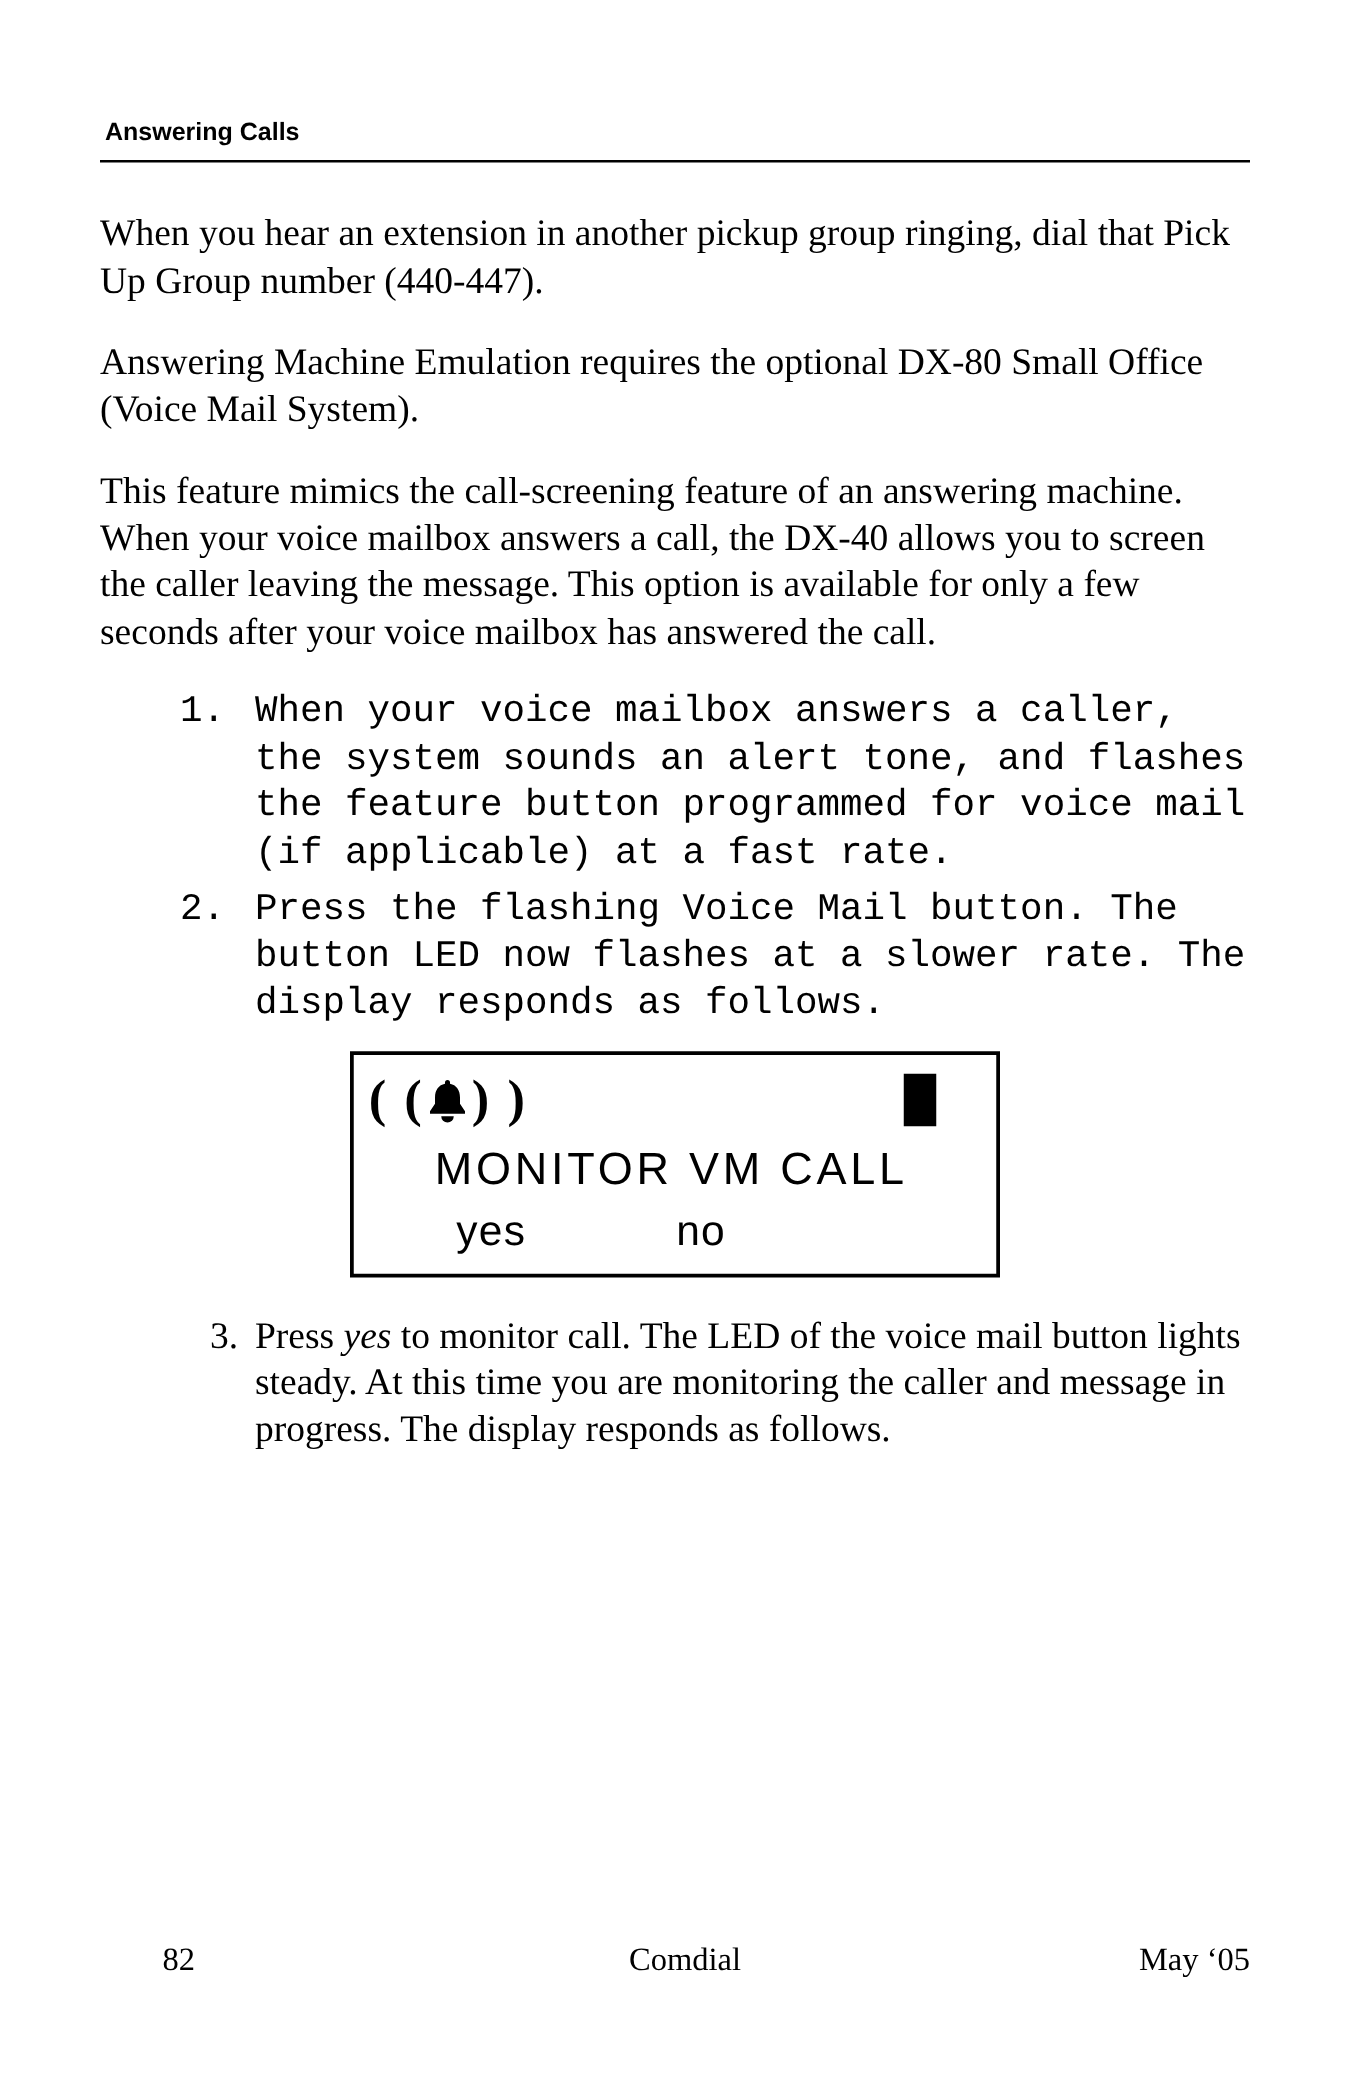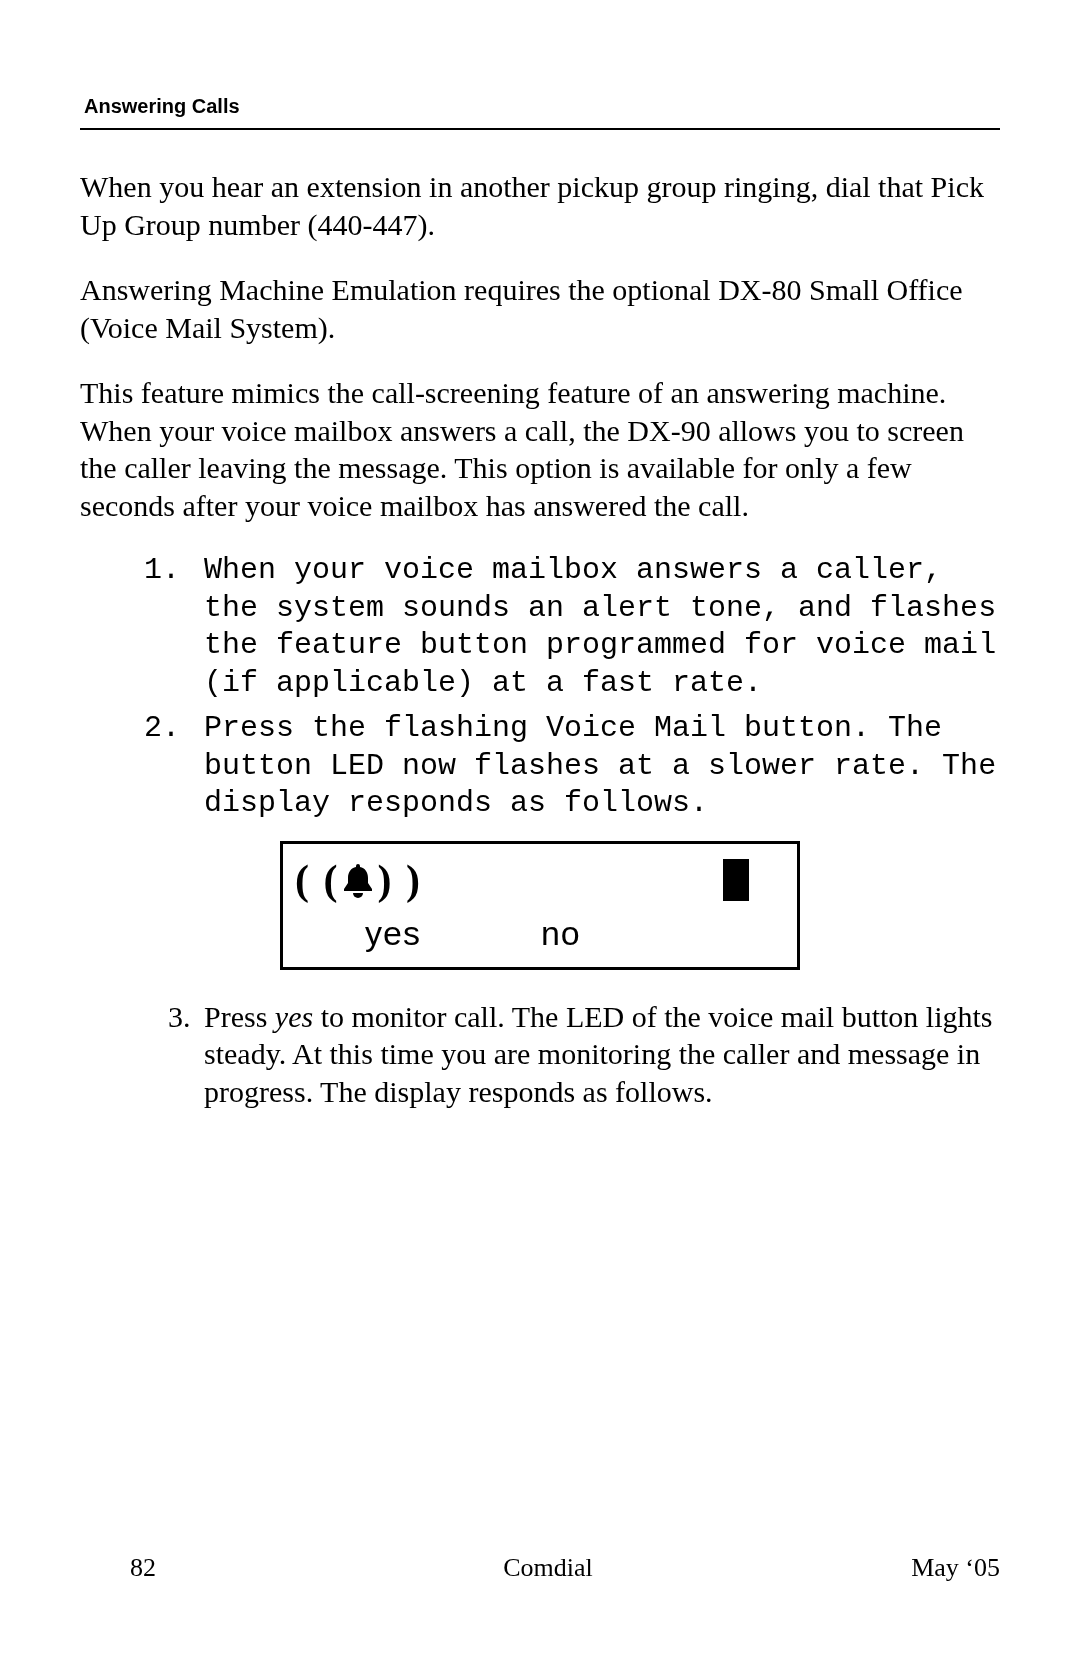--- a/index.html
+++ b/index.html
@@ -141,39 +141,40 @@
 <div class="page">
 
   <div class="running-head">Answering Calls</div>
   <hr class="head-rule">
 
   <p class="body-para">When you hear an extension in another pickup group ringing, dial that Pick Up Group number (440-447).</p>
 
 
   <p class="body-para">Answering Machine Emulation requires the optional DX-80 Small Office (Voice Mail System).</p>
 
-  <p class="body-para">This feature mimics the call-screening feature of an answering machine. When your voice mailbox answers a call, the DX-90 allows you to screen the caller leaving the message.  This option is available for only a few seconds after your voice mailbox has answered the call.</p>
+  <p class="body-para">This feature mimics the call-screening feature of an answering machine. When your voice mailbox answers a call, the DX-40 allows you to screen the caller leaving the message.  This option is available for only a few seconds after your voice mailbox has answered the call.</p>
 
   <ol class="steps">
     <li>When your voice mailbox answers a caller, the system sounds an alert tone, and flashes the feature button programmed for voice mail (if applicable) at a fast rate.</li>
     <li>Press the flashing Voice Mail button.  The button LED now flashes at a slower rate.  The display responds as follows.</li>
   </ol>
 
   <div class="display-panel">
     <div class="display-top">
       <span class="ring-icon">
         <span class="paren">( (</span>
         <svg width="34" height="40" viewBox="0 0 34 40">
           <path d="M17 4 a2 2 0 0 1 2 2 v1 c5 1 8 5 8 11 v5 l4 6 v2 H3 v-2 l4-6 v-5 c0-6 3-10 8-11 V6 a2 2 0 0 1 2-2 z" fill="#000"></path>
           <path d="M12 33 h10 a5 5 0 0 1 -10 0 z" fill="#000"></path>
         </svg>
         <span class="paren">) )</span>
       </span>
       <span class="cursor-block"></span>
     </div>
+    <div class="display-mid">MONITOR VM CALL</div>
     <div class="display-bottom">
       <span class="opt-yes">yes</span>
       <span class="opt-gap"></span>
       <span class="opt-no">no</span>
     </div>
   </div>
 
   <ol class="steps-cont" start="3">
     <li>
       <span>Press </span><span class="italic">yes</span><span> to monitor call.  The LED of the voice mail button lights steady.  At this time you are monitoring the caller and message in progress.  The display responds as follows.</span>

